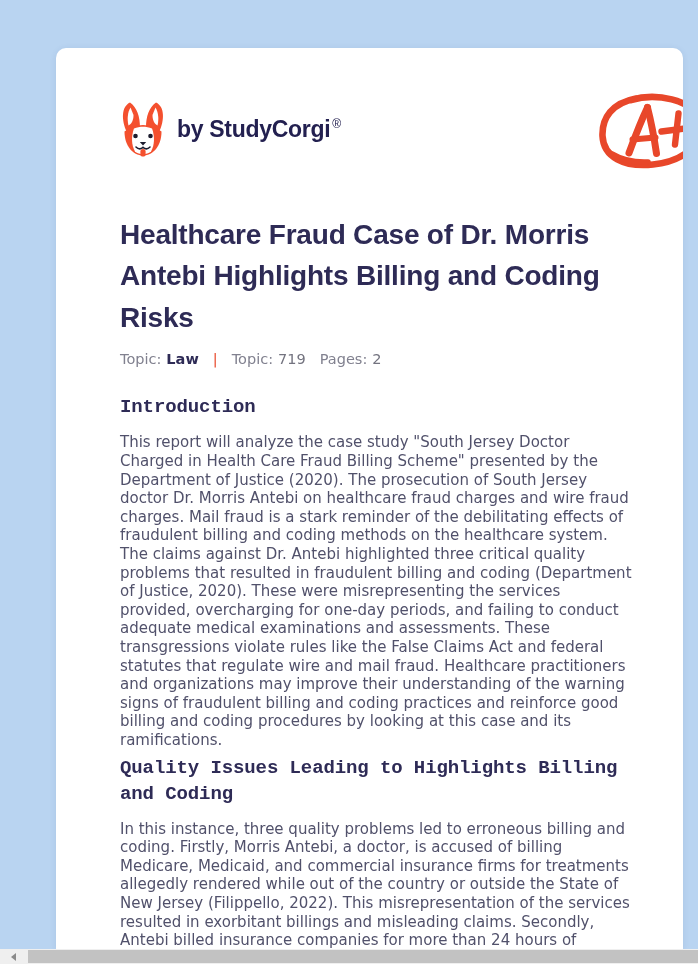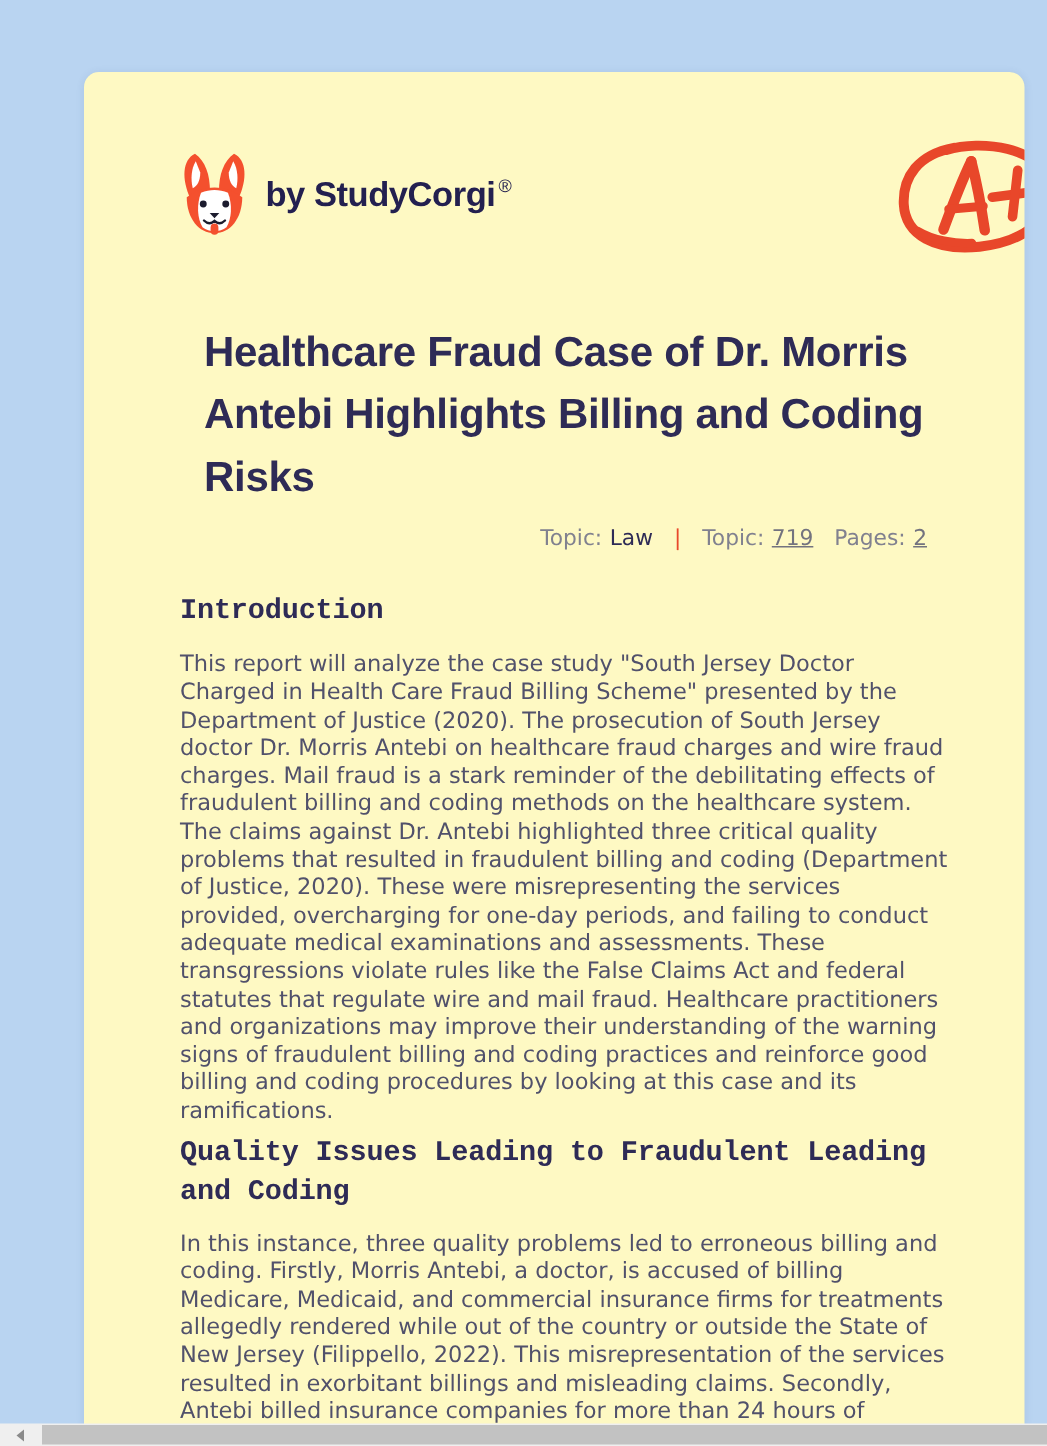--- a/index.html
+++ b/index.html
@@ -15,21 +15,21 @@
     position: relative;
     width: 698px;
     height: 964px;
   }
   .card {
     position: absolute;
     left: 56px;
     top: 48px;
     width: 627px;
     height: 902px;
-    background: #fef9c3;
+    background: #ffffff;
     border-radius: 10px 10px 0 0;
     box-shadow: 0 1px 6px rgba(40, 70, 120, 0.10);
     overflow: hidden;
   }
   .card-inner {
     padding: 30px 0 0 64px;
   }
   
   .doc-header {
     width: 584px;
@@ -55,50 +55,49 @@
   .brand-text sup {
     font-size: 12px;
     font-weight: 400;
     vertical-align: super;
     margin-left: 2px;
   }
   .badge-svg { width: 106px; height: 78px; display: block; margin-top: 14px; }
   
   .title {
     width: 512px;
-    margin: 44px 0 0 16px;
+    margin: 44px 0 0 0;
     font-family: "Liberation Sans", sans-serif;
     font-size: 28px;
     line-height: 1.48;
     font-weight: 700;
     color: #2e2b56;
     letter-spacing: -0.2px;
   }
   .meta {
     width: 512px;
     margin-top: 13px;
     font-size: 14.5px;
     color: #81818f;
     display: flex;
     align-items: center;
-    justify-content: flex-end;
   }
   .meta .lbl { margin-right: 5px; }
   .meta .topic-link {
     color: #2e2b56;
-    font-weight: 400;
+    font-weight: 700;
     text-decoration: none;
     cursor: pointer;
   }
   .meta .divider {
     color: #e8492c;
     margin: 0 14px;
   }
   .meta .pair { margin-right: 14px; white-space: nowrap; }
-  .meta .pair .val { color: #73737f; text-decoration: underline; }
+  .meta .pair .val { color: #73737f; }
   
   .section-heading {
     width: 512px;
     font-family: Liberation Mono, monospace;
     font-size: 19px;
     line-height: 1.32;
     font-weight: 700;
     color: #2e2b56;
     letter-spacing: -0.1px;
     margin: 28px 0 0 0;
@@ -199,21 +198,21 @@
         <span class="lbl">Topic:</span>
         <a class="topic-link">Law</a>
         <span class="divider">|</span>
         <span class="pair"><span class="lbl">Topic:</span><span class="val">719</span></span>
         <span class="pair"><span class="lbl">Pages:</span><span class="val">2</span></span>
       </div>
 
       <h2 class="section-heading">Introduction</h2>
       <p class="section-body">This report will analyze the case study "South Jersey Doctor Charged in Health Care Fraud Billing Scheme" presented by the Department of Justice (2020). The prosecution of South Jersey doctor Dr. Morris Antebi on healthcare fraud charges and wire fraud charges. Mail fraud is a stark reminder of the debilitating effects of fraudulent billing and coding methods on the healthcare system. The claims against Dr. Antebi highlighted three critical quality problems that resulted in fraudulent billing and coding (Department of Justice, 2020). These were misrepresenting the services provided, overcharging for one-day periods, and failing to conduct adequate medical examinations and assessments. These transgressions violate rules like the False Claims Act and federal statutes that regulate wire and mail fraud. Healthcare practitioners and organizations may improve their understanding of the warning signs of fraudulent billing and coding practices and reinforce good billing and coding procedures by looking at this case and its ramifications.</p>
 
-      <h2 class="section-heading tight">Quality Issues Leading to Fraudulent Leading and Coding</h2>
+      <h2 class="section-heading tight">Quality Issues Leading to Highlights Billing and Coding</h2>
       <p class="section-body">In this instance, three quality problems led to erroneous billing and coding. Firstly, Morris Antebi, a doctor, is accused of billing Medicare, Medicaid, and commercial insurance firms for treatments allegedly rendered while out of the country or outside the State of New Jersey (Filippello, 2022). This misrepresentation of the services resulted in exorbitant billings and misleading claims. Secondly, Antebi billed insurance companies for more than 24 hours of service. Additionally, he repeatedly submitted bills for a day's worth of alleged services</p>
 
     </div>
   </div>
 
   <div class="h-scrollbar">
     <div class="h-scroll-btn">
       <span class="arrow-left-glyph"></span>
     </div>
     <div class="h-scroll-thumb"></div>

